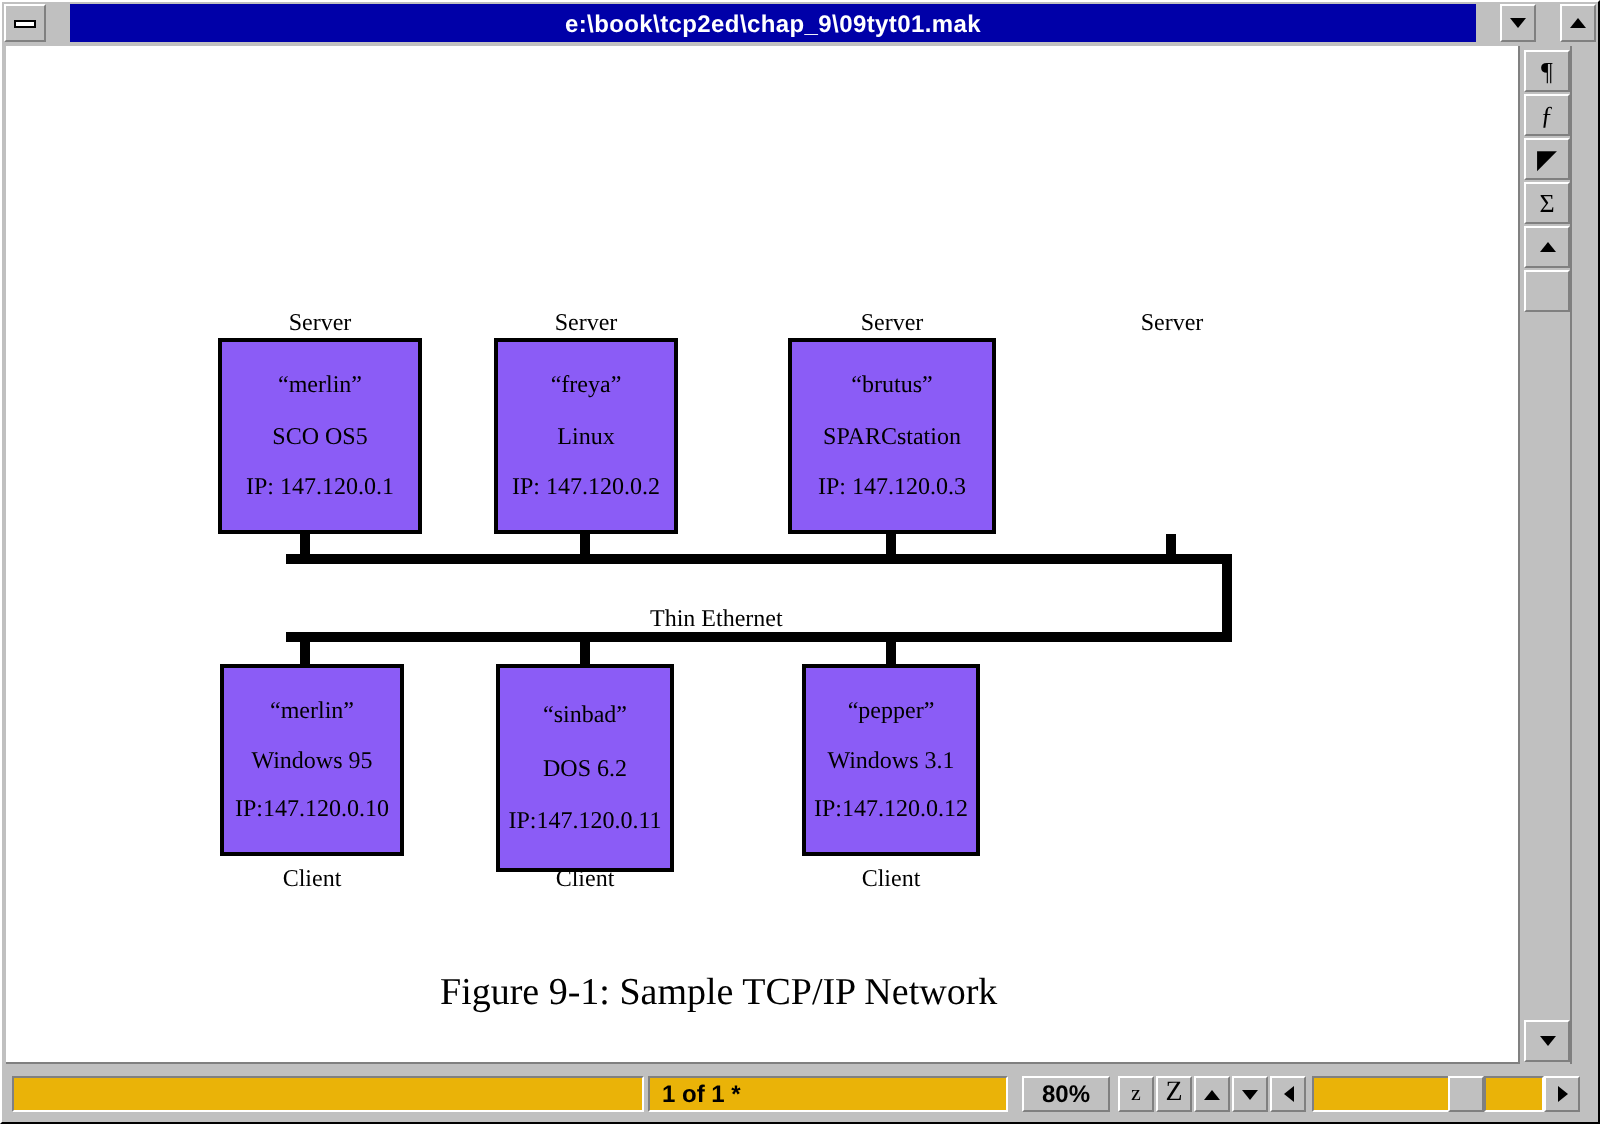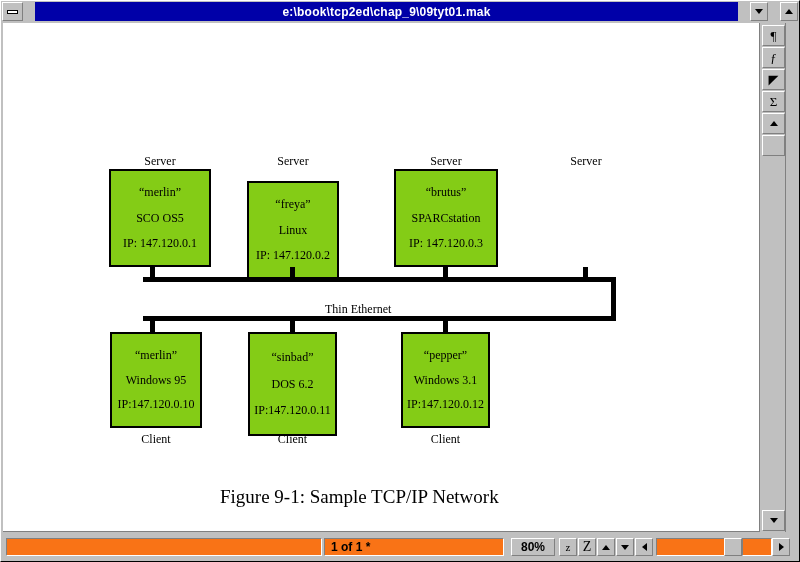--- a/index.html
+++ b/index.html
@@ -162,21 +162,21 @@
   }
 
   
   .statusbar {
     position: absolute;
     left: 2px; top: 534px;
     width: 796px; height: 26px;
     background: #c0c0c0;
   }
   .sunken {
-    background: #f97316;
+    background: #eab308;
     border-top: 1px solid #808080;
     border-left: 1px solid #808080;
     border-right: 1px solid #ffffff;
     border-bottom: 1px solid #ffffff;
     box-sizing: border-box;
   }
   .raised {
     background: #c0c0c0;
     border-top: 1px solid #ffffff;
     border-left: 1px solid #ffffff;
@@ -208,21 +208,21 @@
 
   
   .diagram {
     position: absolute;
     left: 0; top: 0;
     width: 757px; height: 509px;
   }
   .node {
     position: absolute;
     border: 2px solid #000000;
-    background: #84cc16;
+    background: #8b5cf6;
     box-sizing: border-box;
     display: flex;
     flex-direction: column;
     align-items: center;
     justify-content: space-evenly;
     font-family: "Liberation Serif", serif;
     font-size: 12px;
     color: #000000;
     text-align: center;
     padding: 4px 2px;
@@ -291,21 +291,21 @@
       <div class="node-cap" style="left:106px; top:131px; width:102px;">Server</div>
       <div class="node-cap" style="left:244px; top:131px; width:92px;">Server</div>
       <div class="node-cap" style="left:391px; top:131px; width:104px;">Server</div>
       <div class="node-cap" style="left:531px; top:131px; width:104px;">Server</div>
 
       <div class="node" style="left:106px; top:146px; width:102px; height:98px;">
         <span class="line">“merlin”</span>
         <span class="line">SCO OS5</span>
         <span class="line">IP:  147.120.0.1</span>
       </div>
-      <div class="node" style="left:244px; top:146px; width:92px; height:98px;margin-top:12px;">
+      <div class="node" style="left:244px; top:146px; width:92px; height:98px;">
         <span class="line">“freya”</span>
         <span class="line">Linux</span>
         <span class="line">IP:  147.120.0.2</span>
       </div>
       <div class="node" style="left:391px; top:146px; width:104px; height:98px;">
         <span class="line">“brutus”</span>
         <span class="line">SPARCstation</span>
         <span class="line">IP:  147.120.0.3</span>
       </div>
 

